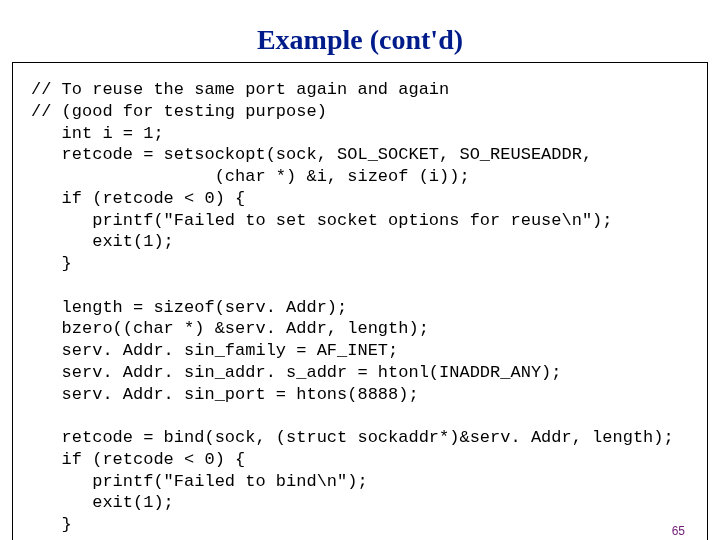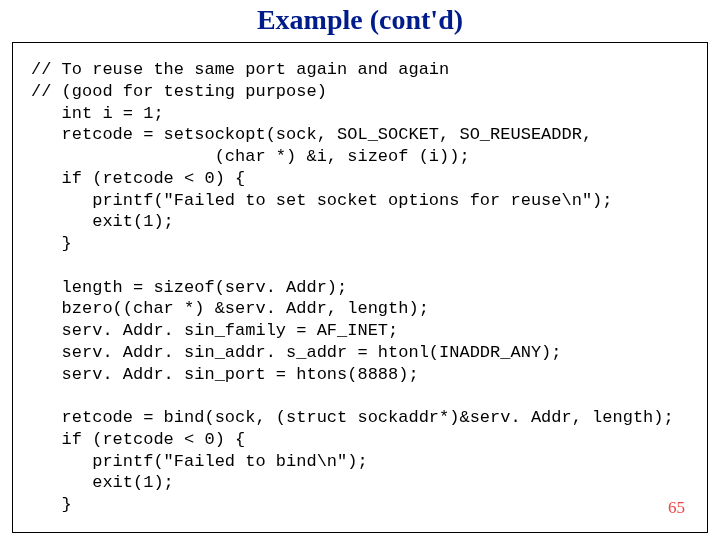--- a/index.html
+++ b/index.html
@@ -9,21 +9,21 @@
     height: 540px;
     background: #ffffff;
     font-family: "Times New Roman", serif;
     overflow: hidden;
   }
   .slide {
     width: 720px;
     height: 540px;
     position: relative;
     box-sizing: border-box;
-    padding: 4px 12px 12px 12px;
+    padding: 24px 12px 12px 12px;
   }
   .title {
     text-align: center;
     color: #001b8a;
     font-weight: bold;
     font-size: 28px;
     margin: 0 0 6px 0;
   }
   .code-box {
     border: 1px solid #000;
@@ -36,23 +36,23 @@
     font-size: 17px;
     line-height: 1.28;
     white-space: pre;
     color: #000;
     margin: 8px;
   }
   .page-num {
     position: absolute;
     right: 22px;
     bottom: 14px;
-    font-family: Liberation Serif, serif;
-    font-size: 17px;
-    color: #ef4444;
+    font-family: Liberation Sans, sans-serif;
+    font-size: 12px;
+    color: #701a75;
   }
 </style>
 </head>
 <body>
 
 <div class="slide">
   <h1 class="title">Example (cont'd)</h1>
   <div class="code-box">
 <pre class="code"><span>// To reuse the same port again and again</span>
 <span>// (good for testing purpose)</span>

